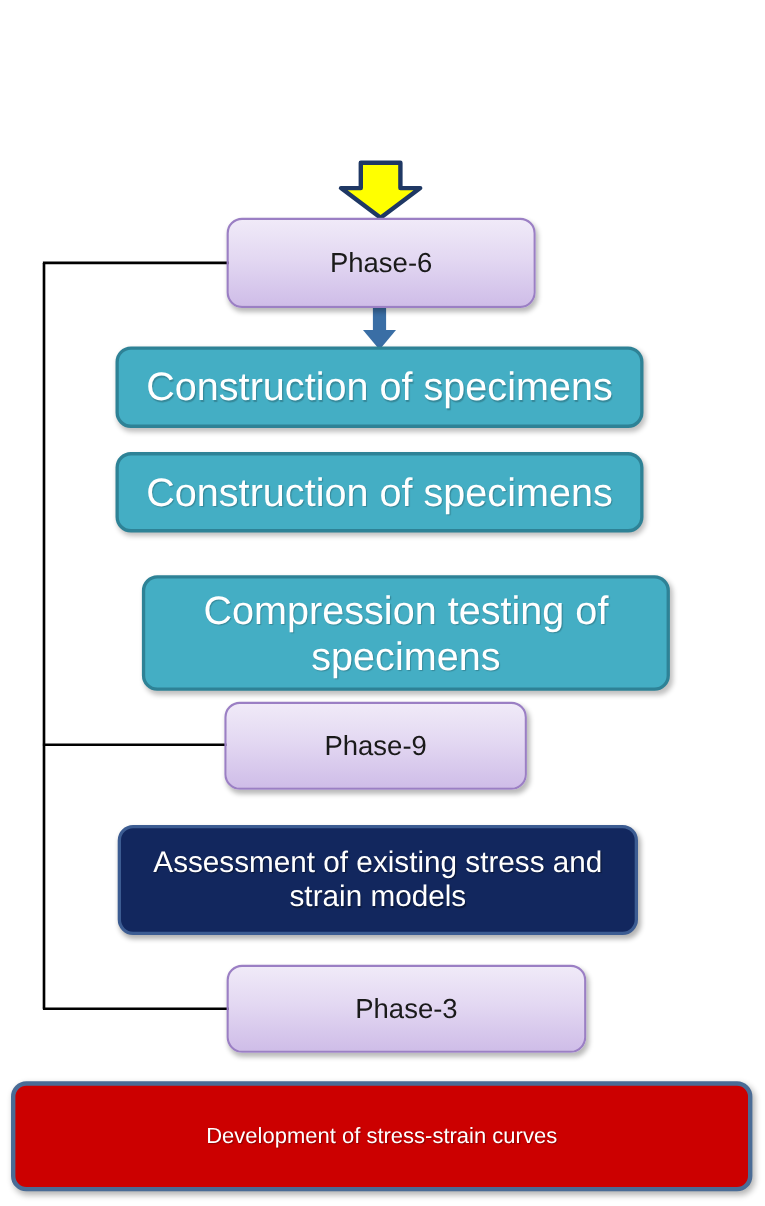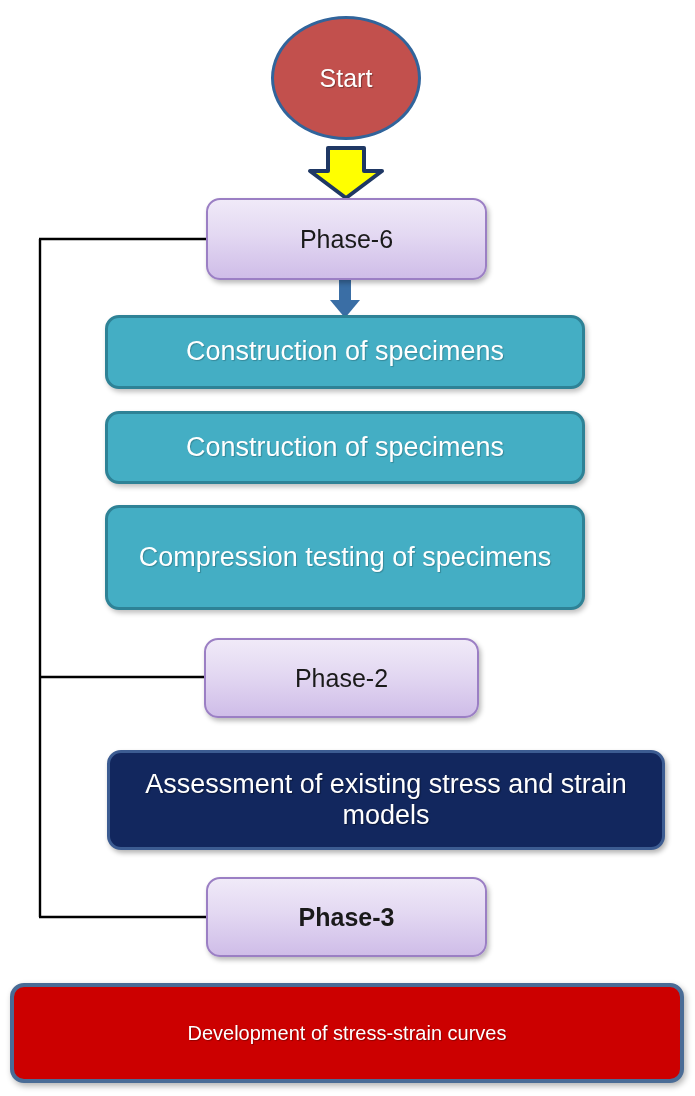--- a/index.html
+++ b/index.html
@@ -55,43 +55,43 @@
   .phase-box {
     border-radius: 14px;
     border: 2px solid #9b7fc4;
     background: linear-gradient(to bottom, #f0eaf8 0%, #e3d8f2 45%, #cfbde8 100%);
     color: #1a1a1a;
     font-size: 25px;
     box-shadow: 2px 3px 5px rgba(0,0,0,0.28);
   }
   .phase-1 { left: 206px; top: 198px;  width: 281px; height: 82px; }
   .phase-2 { left: 204px; top: 638px;  width: 275px; height: 80px; }
-  .phase-3 { left: 206px; top: 877px;  width: 281px; height: 80px; font-weight: bold; }
+  .phase-3 { left: 206px; top: 877px;  width: 327px; height: 80px; }
 
   
   .teal-box {
     left: 105px;
     width: 480px;
     border-radius: 14px;
     border: 3px solid #2e8296;
     background: #44aec4;
     color: #ffffff;
-    font-size: 27px;
+    font-size: 36px;
     box-shadow: 2px 3px 5px rgba(0,0,0,0.25);
     text-shadow: 1px 1px 1px rgba(0,0,0,0.22);
   }
   .teal-1 { top: 315px; height: 74px; }
   .teal-2 { top: 411px; height: 73px; }
-  .teal-3 { top: 505px; height: 105px; }
+  .teal-3 { top: 523px; height: 105px; margin-left: 24px; }
 
   
   .navy-box {
     left: 107px;
     top: 750px;
-    width: 558px;
+    width: 473px;
     height: 100px;
     border-radius: 14px;
     border: 3px solid #3c5c92;
     background: #12275e;
     color: #ffffff;
     font-size: 27px;
     box-shadow: 2px 3px 5px rgba(0,0,0,0.3);
     text-shadow: 1px 1px 1px rgba(0,0,0,0.4);
   }
 
@@ -136,44 +136,41 @@
     <line x1="39" y1="677" x2="206" y2="677" stroke="#000000" stroke-width="2.4"></line>
 
     <line x1="39" y1="917" x2="208" y2="917" stroke="#000000" stroke-width="2.4"></line>
 
     <g>
       <rect x="339" y="279" width="12" height="27" fill="#3a6ea5"></rect>
       <polygon points="330,300 360,300 345,318" fill="#3a6ea5"></polygon>
     </g>
   </svg>
 
-  <div class="node start-ellipse">
-    <span class="node-label">Start</span>
-  </div>
 
   <svg class="block-arrow" viewBox="0 0 86 56" width="86" height="56">
     <polygon points="25,3 61,3 61,26 79,26 43,53 7,26 25,26" fill="#ffff00" stroke="#1f3864" stroke-width="4" stroke-linejoin="round"></polygon>
   </svg>
 
   <div class="node phase-box phase-1">
     <span class="node-label">Phase-6</span>
   </div>
 
   <div class="node teal-box teal-1">
     <span class="node-label">Construction of specimens</span>
   </div>
   <div class="node teal-box teal-2">
     <span class="node-label">Construction of specimens</span>
   </div>
   <div class="node teal-box teal-3">
     <span class="node-label">Compression testing of specimens</span>
   </div>
 
   <div class="node phase-box phase-2">
-    <span class="node-label">Phase-2</span>
+    <span class="node-label">Phase-9</span>
   </div>
 
   <div class="node navy-box">
     <span class="node-label">Assessment of existing stress and strain models</span>
   </div>
 
   <div class="node phase-box phase-3">
     <span class="node-label">Phase-3</span>
   </div>
 

